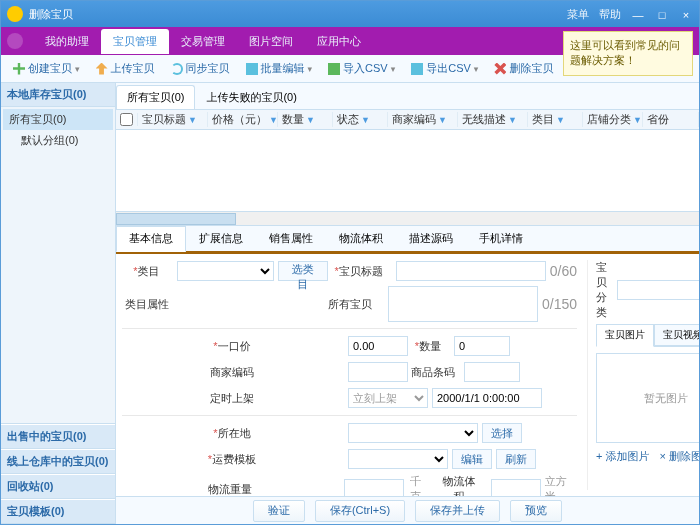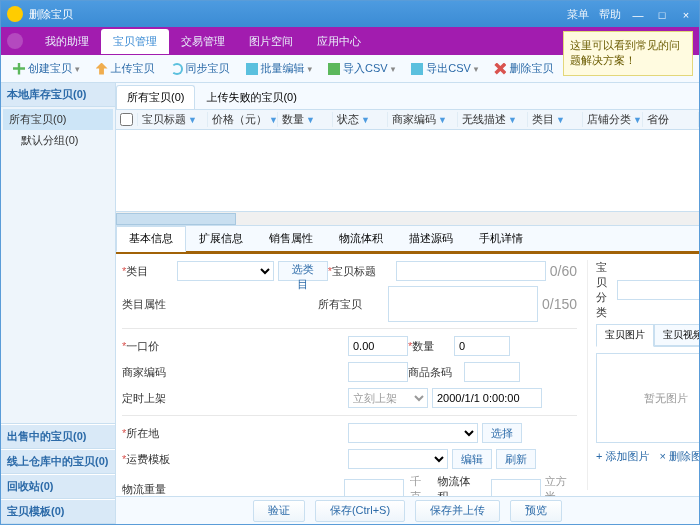--- a/index.html
+++ b/index.html
@@ -45,21 +45,21 @@
 .grid-body{flex:0 0 82px;background:#fff;border-bottom:1px solid #c9dff0}
 .hscroll{height:14px;background:#f0f0f0;border-bottom:1px solid #c9dff0;position:relative}
 .hscroll-thumb{position:absolute;left:0;top:1px;width:120px;height:12px;background:#c9dff0;border:1px solid #a8c8e0}
 .detail-tabs{display:flex;border-bottom:3px solid #a16207;background:#f5faff}
 .d-tab{padding:4px 12px;cursor:pointer;border:1px solid transparent}
 .d-tab.active{background:#fff;border-color:#c9dff0;border-bottom-color:#fff;margin-bottom:-1px}
 .form{flex:1;overflow:auto;padding:6px;background:#fff;display:flex;gap:10px}
 .form-left{flex:1}
 .form-right{width:170px;border-left:1px solid #eee;padding-left:8px}
 .frow{display:flex;align-items:center;margin-bottom:4px;min-height:22px}
-.flabel{width:56px;text-align:left;padding-right:6px;color:#333}
+.flabel{width:56px;text-align:center;padding-right:6px;color:#333}
 .req{color:#d9534f}
 .finput{border:1px solid #c9dff0;height:20px;padding:0 4px;background:#fff}
 .fselect{border:1px solid #c9dff0;height:20px;background:#fff;min-width:80px}
 .fbtn{border:1px solid #c9dff0;background:#f5faff;height:20px;padding:0 8px;cursor:pointer;color:#2b6aa8}
 .counter{color:#999;font-size:14px;margin-left:4px}
 .media-tabs{display:flex;border-bottom:1px solid #c9dff0;margin-bottom:6px}
 .m-tab{padding:3px 8px;cursor:pointer;border:1px solid #c9dff0;background:#f5faff;font-size:10px}
 .m-tab.active{background:#fff;border-bottom-color:#fff;margin-bottom:-1px}
 .img-box{width:100%;height:90px;border:1px solid #c9dff0;display:flex;align-items:center;justify-content:center;color:#999;position:relative}
 .img-actions{display:flex;gap:10px;margin-top:6px;font-size:10px}

